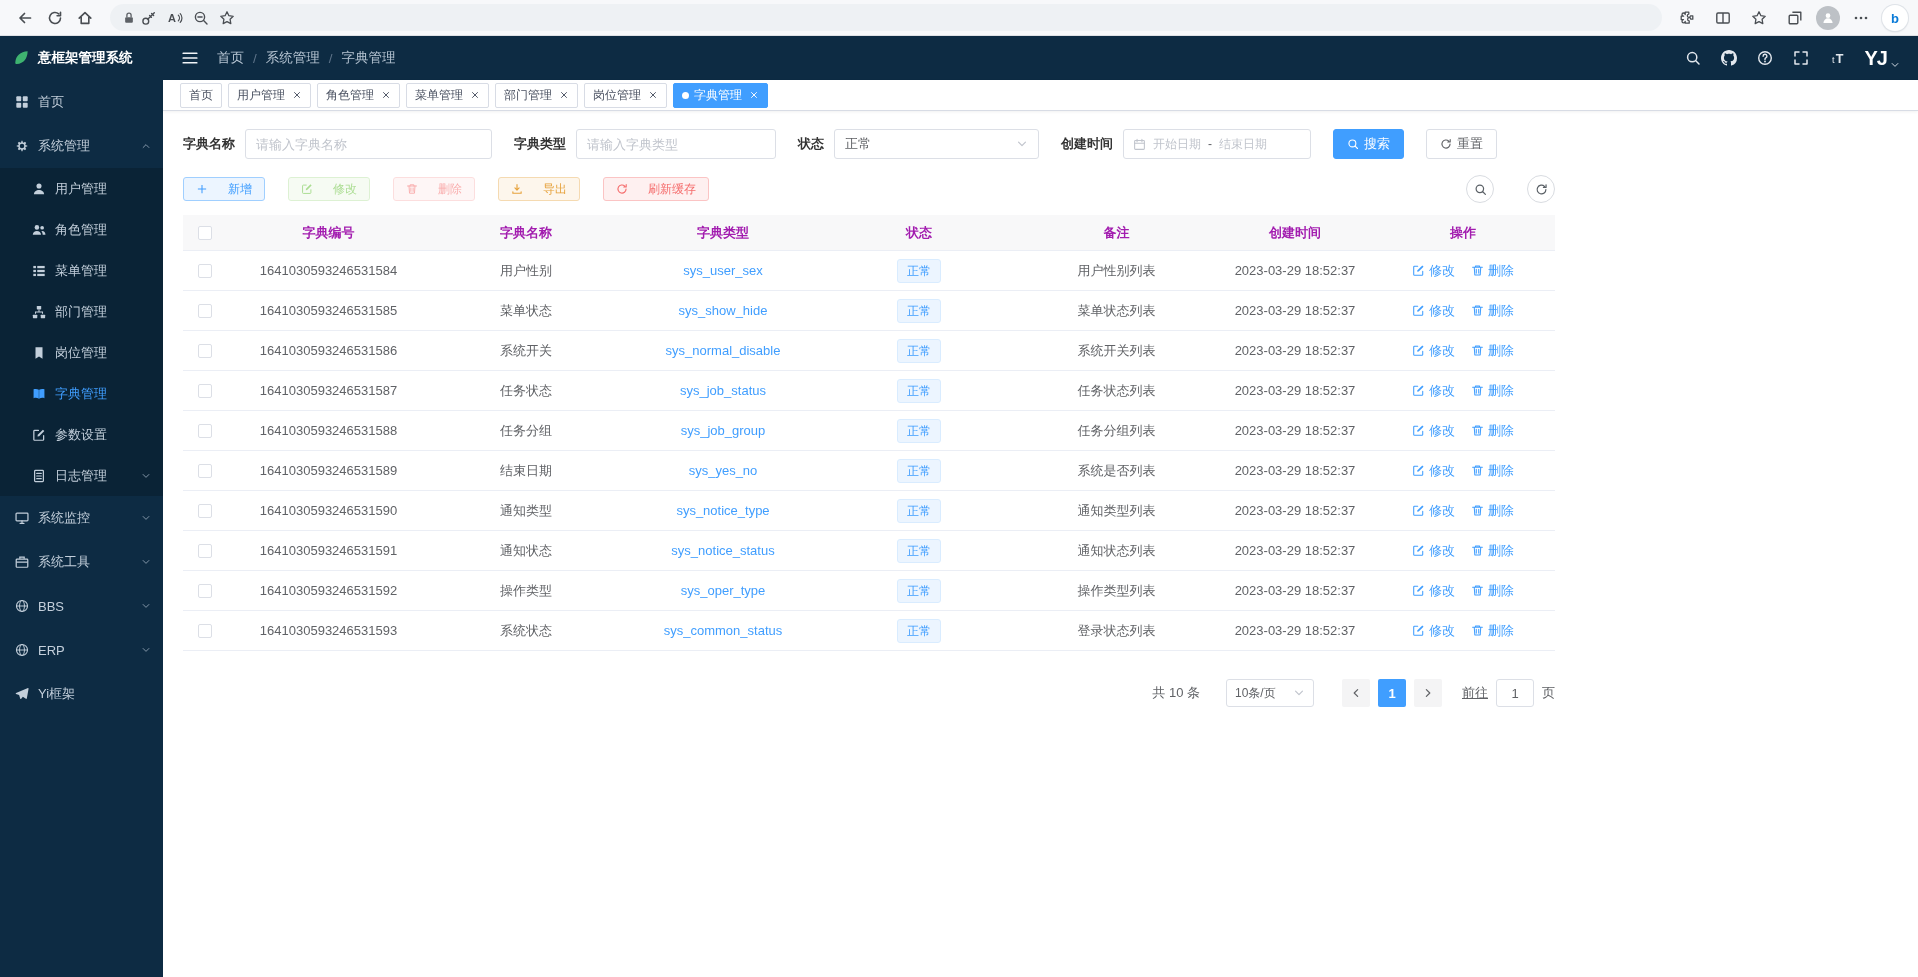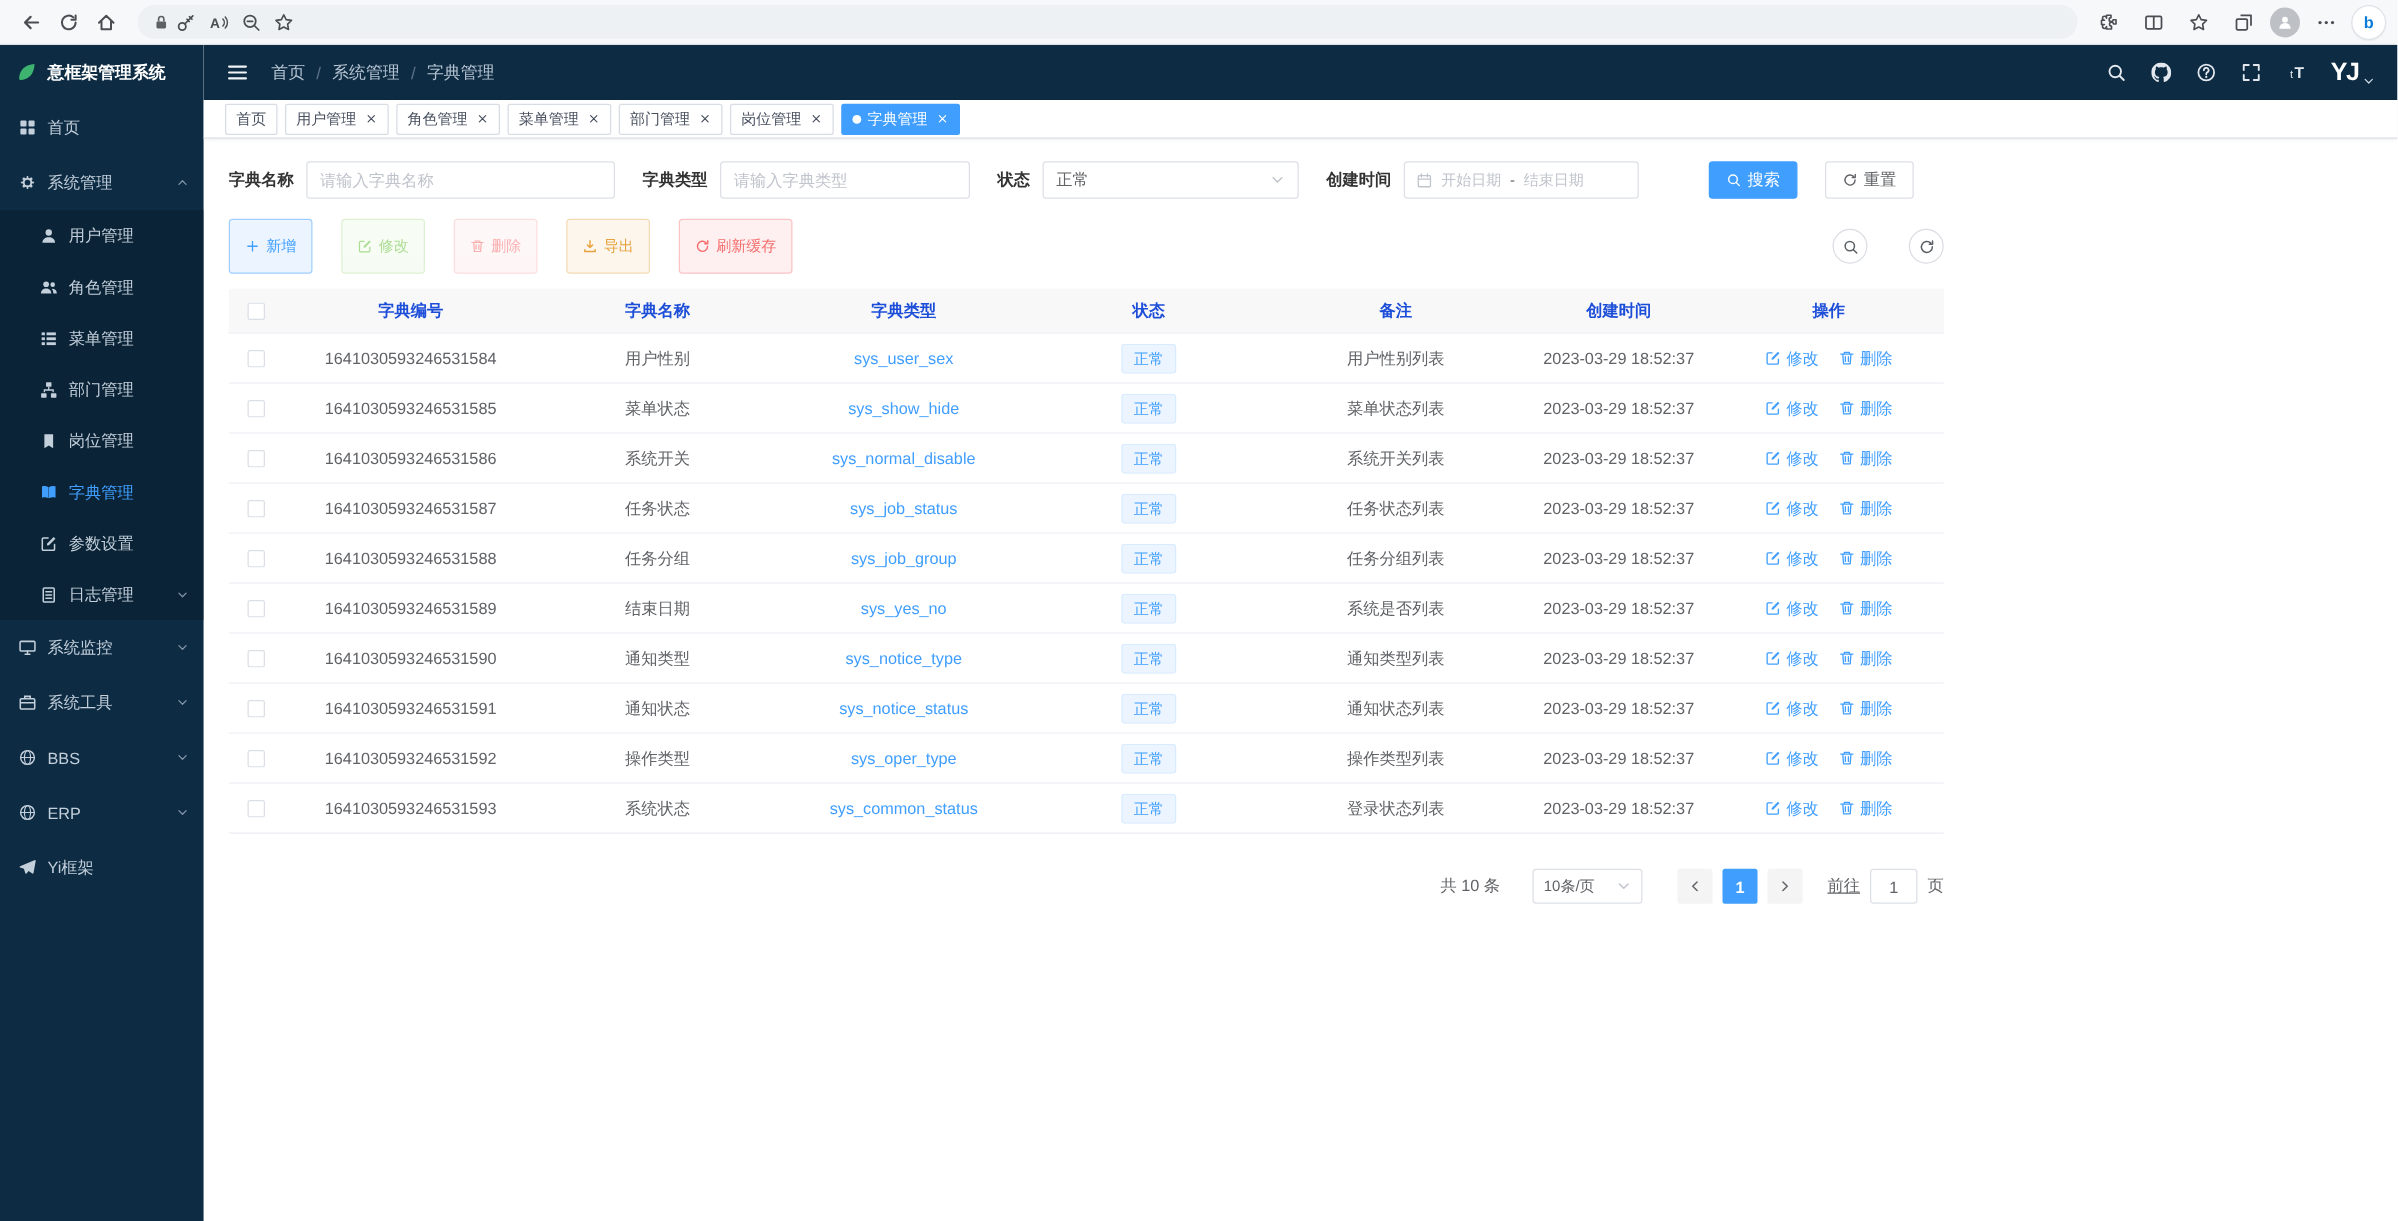--- a/index.html
+++ b/index.html
@@ -61,38 +61,38 @@
   .txt{height:30px;border:1px solid #dcdfe6;border-radius:3px;padding:0 10px;font-size:13px;color:#606266;outline:none;background:#fff;font-family:inherit;}
   .txt::placeholder{color:#c0c4cc;}
   .w205{width:247px}.w200{width:200px}
   .sel{width:205px;height:30px;border:1px solid #dcdfe6;border-radius:3px;background:#fff;display:flex;align-items:center;justify-content:space-between;padding:0 10px;font-size:13px;color:#606266;cursor:pointer;}
   .sel .caret{color:#c0c4cc;}
   .daterange{width:188px;height:30px;border:1px solid #dcdfe6;border-radius:3px;background:#fff;display:flex;align-items:center;gap:7px;padding:0 9px;font-size:12px;cursor:pointer;}
   .daterange .cal{color:#c0c4cc;flex:0 0 auto;}
   .dr-ph{color:#c0c4cc;white-space:nowrap;}
   .dr-sep{color:#606266;}
   .btn{height:30px;display:inline-flex;align-items:center;gap:5px;border-radius:3px;font-size:13px;cursor:pointer;border:1px solid transparent;padding:0 13px;white-space:nowrap;}
-  .btn-search{background:#409eff;border-color:#409eff;color:#fff;margin-left:34px;}
+  .btn-search{background:#409eff;border-color:#409eff;color:#fff;}
   .btn-reset{background:#fff;border-color:#dcdfe6;color:#606266;margin-left:22px;}
 
   
   .toolbar{display:flex;align-items:center;gap:23px;margin-bottom:12px;}
-  .tbtn{height:44px;padding:0 12px;border-radius:3px;font-size:12px;display:inline-flex;align-items:center;gap:5px;border:1px solid;cursor:pointer;white-space:nowrap;}
+  .tbtn{height:24px;padding:0 12px;border-radius:3px;font-size:12px;display:inline-flex;align-items:center;gap:20px;border:1px solid;cursor:pointer;white-space:nowrap;}
   .tbtn.blue{color:#409eff;background:#ecf5ff;border-color:#a0cfff;}
   .tbtn.green{color:#67c23a;background:#f0f9eb;border-color:#c2e7b0;}
   .tbtn.red{color:#f56c6c;background:#fef0f0;border-color:#fbc4c4;}
   .tbtn.orange{color:#e6a23c;background:#fdf6ec;border-color:#f5dab1;}
   .tbtn.disabled{opacity:.55;cursor:not-allowed;}
   .circ{width:28px;height:28px;border-radius:50%;border:1px solid #d9dce1;background:#fff;display:grid;place-items:center;color:#5a6066;cursor:pointer;}
   .circ:first-of-type{margin-left:auto;}
   .circ + .circ{margin-left:10px;}
 
   
   .thead,.trow{display:flex;align-items:center;}
-  .thead{background:#f8f8f9;height:36px;font-weight:700;color:#1d4ed8;font-size:13px;border-bottom:1px solid #ebeef5;}
+  .thead{background:#f8f8f9;height:36px;font-weight:700;color:#a21caf;font-size:13px;border-bottom:1px solid #ebeef5;}
   .trow{height:40px;font-size:13px;color:#606266;border-bottom:1px solid #ebeef5;background:#fff;}
   .col{display:flex;align-items:center;justify-content:center;text-align:center;overflow:hidden;white-space:nowrap;}
   .c-check{width:44px}.c-id{width:203px}.c-name{width:192px}.c-type{width:202px}
   .c-status{width:190px}.c-remark{width:205px}.c-created{width:152px}.c-ops{flex:1}
   .checkbox{width:14px;height:14px;border:1px solid #dcdfe6;border-radius:2px;background:#fff;display:inline-block;cursor:pointer;}
   .tag{display:inline-block;padding:2px 9px;font-size:12px;line-height:1.5;border-radius:3px;background:#ecf5ff;border:1px solid #d9ecff;color:#409eff;}
   .tlink{color:#409eff;cursor:pointer;text-decoration:none;}
   .ops{display:flex;gap:16px;justify-content:center;width:100%;}
   .op{color:#409eff;cursor:pointer;display:inline-flex;align-items:center;gap:4px;text-decoration:none;font-size:13px;}
 

